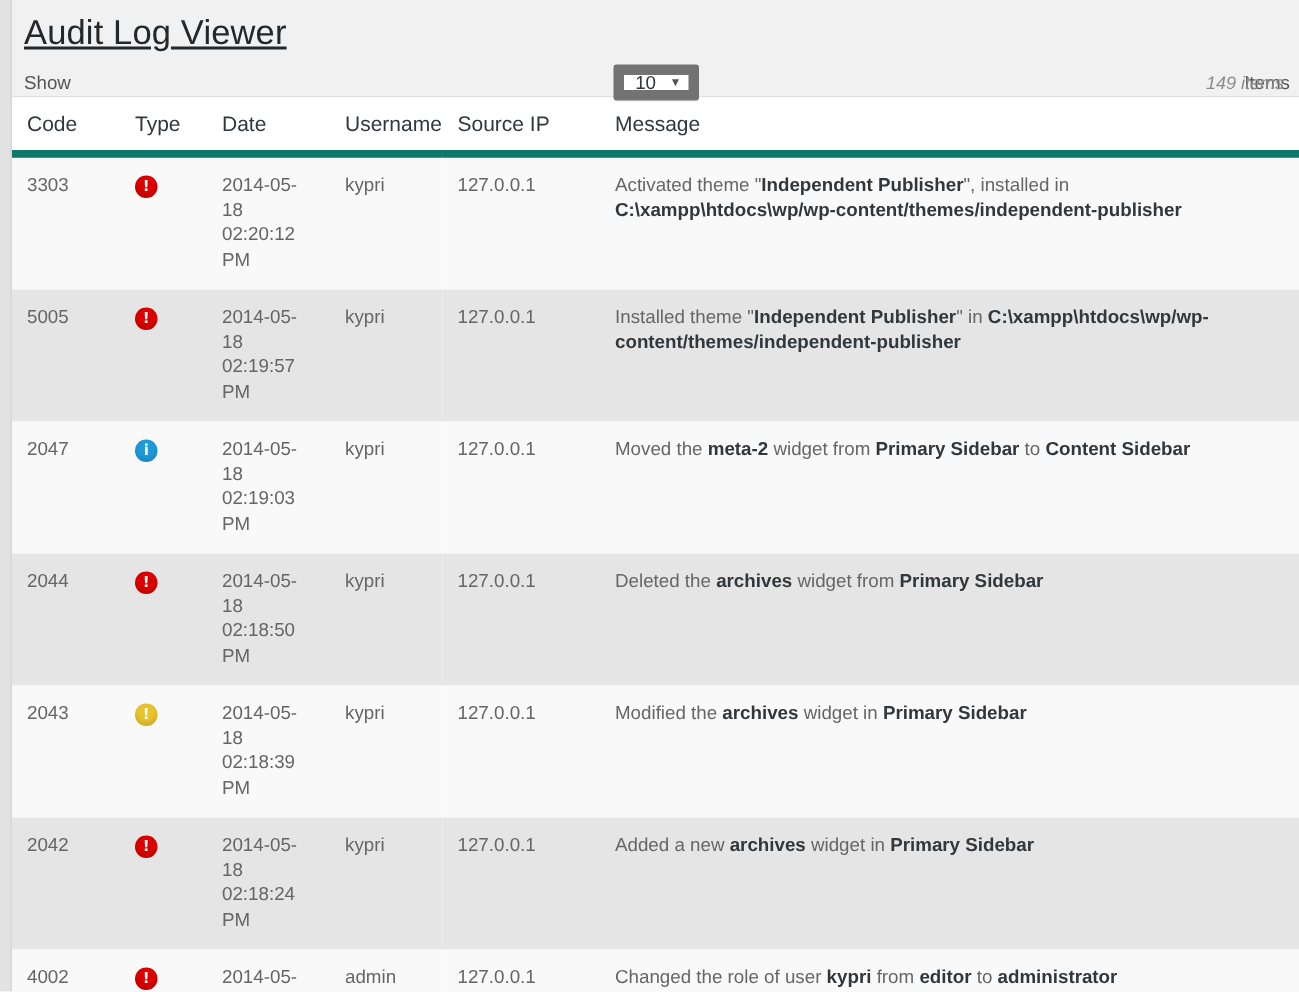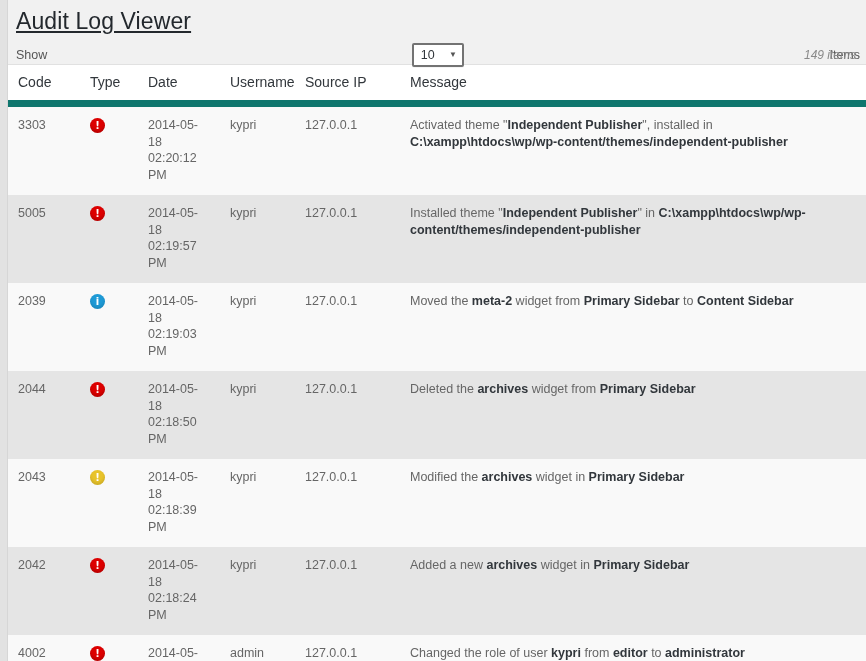--- a/index.html
+++ b/index.html
@@ -62,21 +62,21 @@
     font-size: 12.5px;
     color: #555;
   }
   .lbl.show { margin-right: 7px; }
   .lbl.items { margin-left: 8px; }
   .select-box {
     display: inline-flex;
     align-items: center;
     justify-content: space-between;
     background: #fff;
-    border: 2px solid #737373;
+    border: 7px solid #737373;
     border-radius: 2px;
     height: 24px;
     min-width: 52px;
     padding: 0 5px 0 7px;
     box-sizing: border-box;
     font-size: 12.5px;
     color: #32373c;
     box-shadow: 0 1px 0 rgba(0,0,0,0.04);
     cursor: pointer;
   }
@@ -105,21 +105,21 @@
     table-layout: fixed;
     background: #fff;
   }
   table.audit th {
     text-align: left;
     font-weight: normal;
     font-size: 14px;
     color: #32373c;
     padding: 9px 10px 10px 10px;
     background: #fff;
-    border-bottom: 7px solid #0f766e;
+    border-bottom: 5px solid #0f766e;
     box-sizing: border-box;
   }
   table.audit td {
     font-size: 12.5px;
     color: #666;
     padding: 10px 10px 12px 10px;
     vertical-align: top;
     line-height: 16.5px;
     box-sizing: border-box;
   }
@@ -212,21 +212,21 @@
             </tr>
             <tr class="even">
               <td class="td-code">5005</td>
               <td><span class="sev critical"><span>!</span></span></td>
               <td class="td-date"><span>2014-05-18</span><br><span>02:19:57 PM</span></td>
               <td>kypri</td>
               <td>127.0.0.1</td>
               <td class="td-msg">Installed theme "<b>Independent Publisher</b>" in <b>C:\xampp\htdocs\wp/wp-content/themes/independent-publisher</b></td>
             </tr>
             <tr class="odd">
-              <td class="td-code">2039</td>
+              <td class="td-code">2047</td>
               <td><span class="sev info"><span>i</span></span></td>
               <td class="td-date"><span>2014-05-18</span><br><span>02:19:03 PM</span></td>
               <td>kypri</td>
               <td>127.0.0.1</td>
               <td class="td-msg">Moved the <b>meta-2</b> widget from <b>Primary Sidebar</b> to <b>Content Sidebar</b></td>
             </tr>
             <tr class="even">
               <td class="td-code">2044</td>
               <td><span class="sev critical"><span>!</span></span></td>
               <td class="td-date"><span>2014-05-18</span><br><span>02:18:50 PM</span></td>

